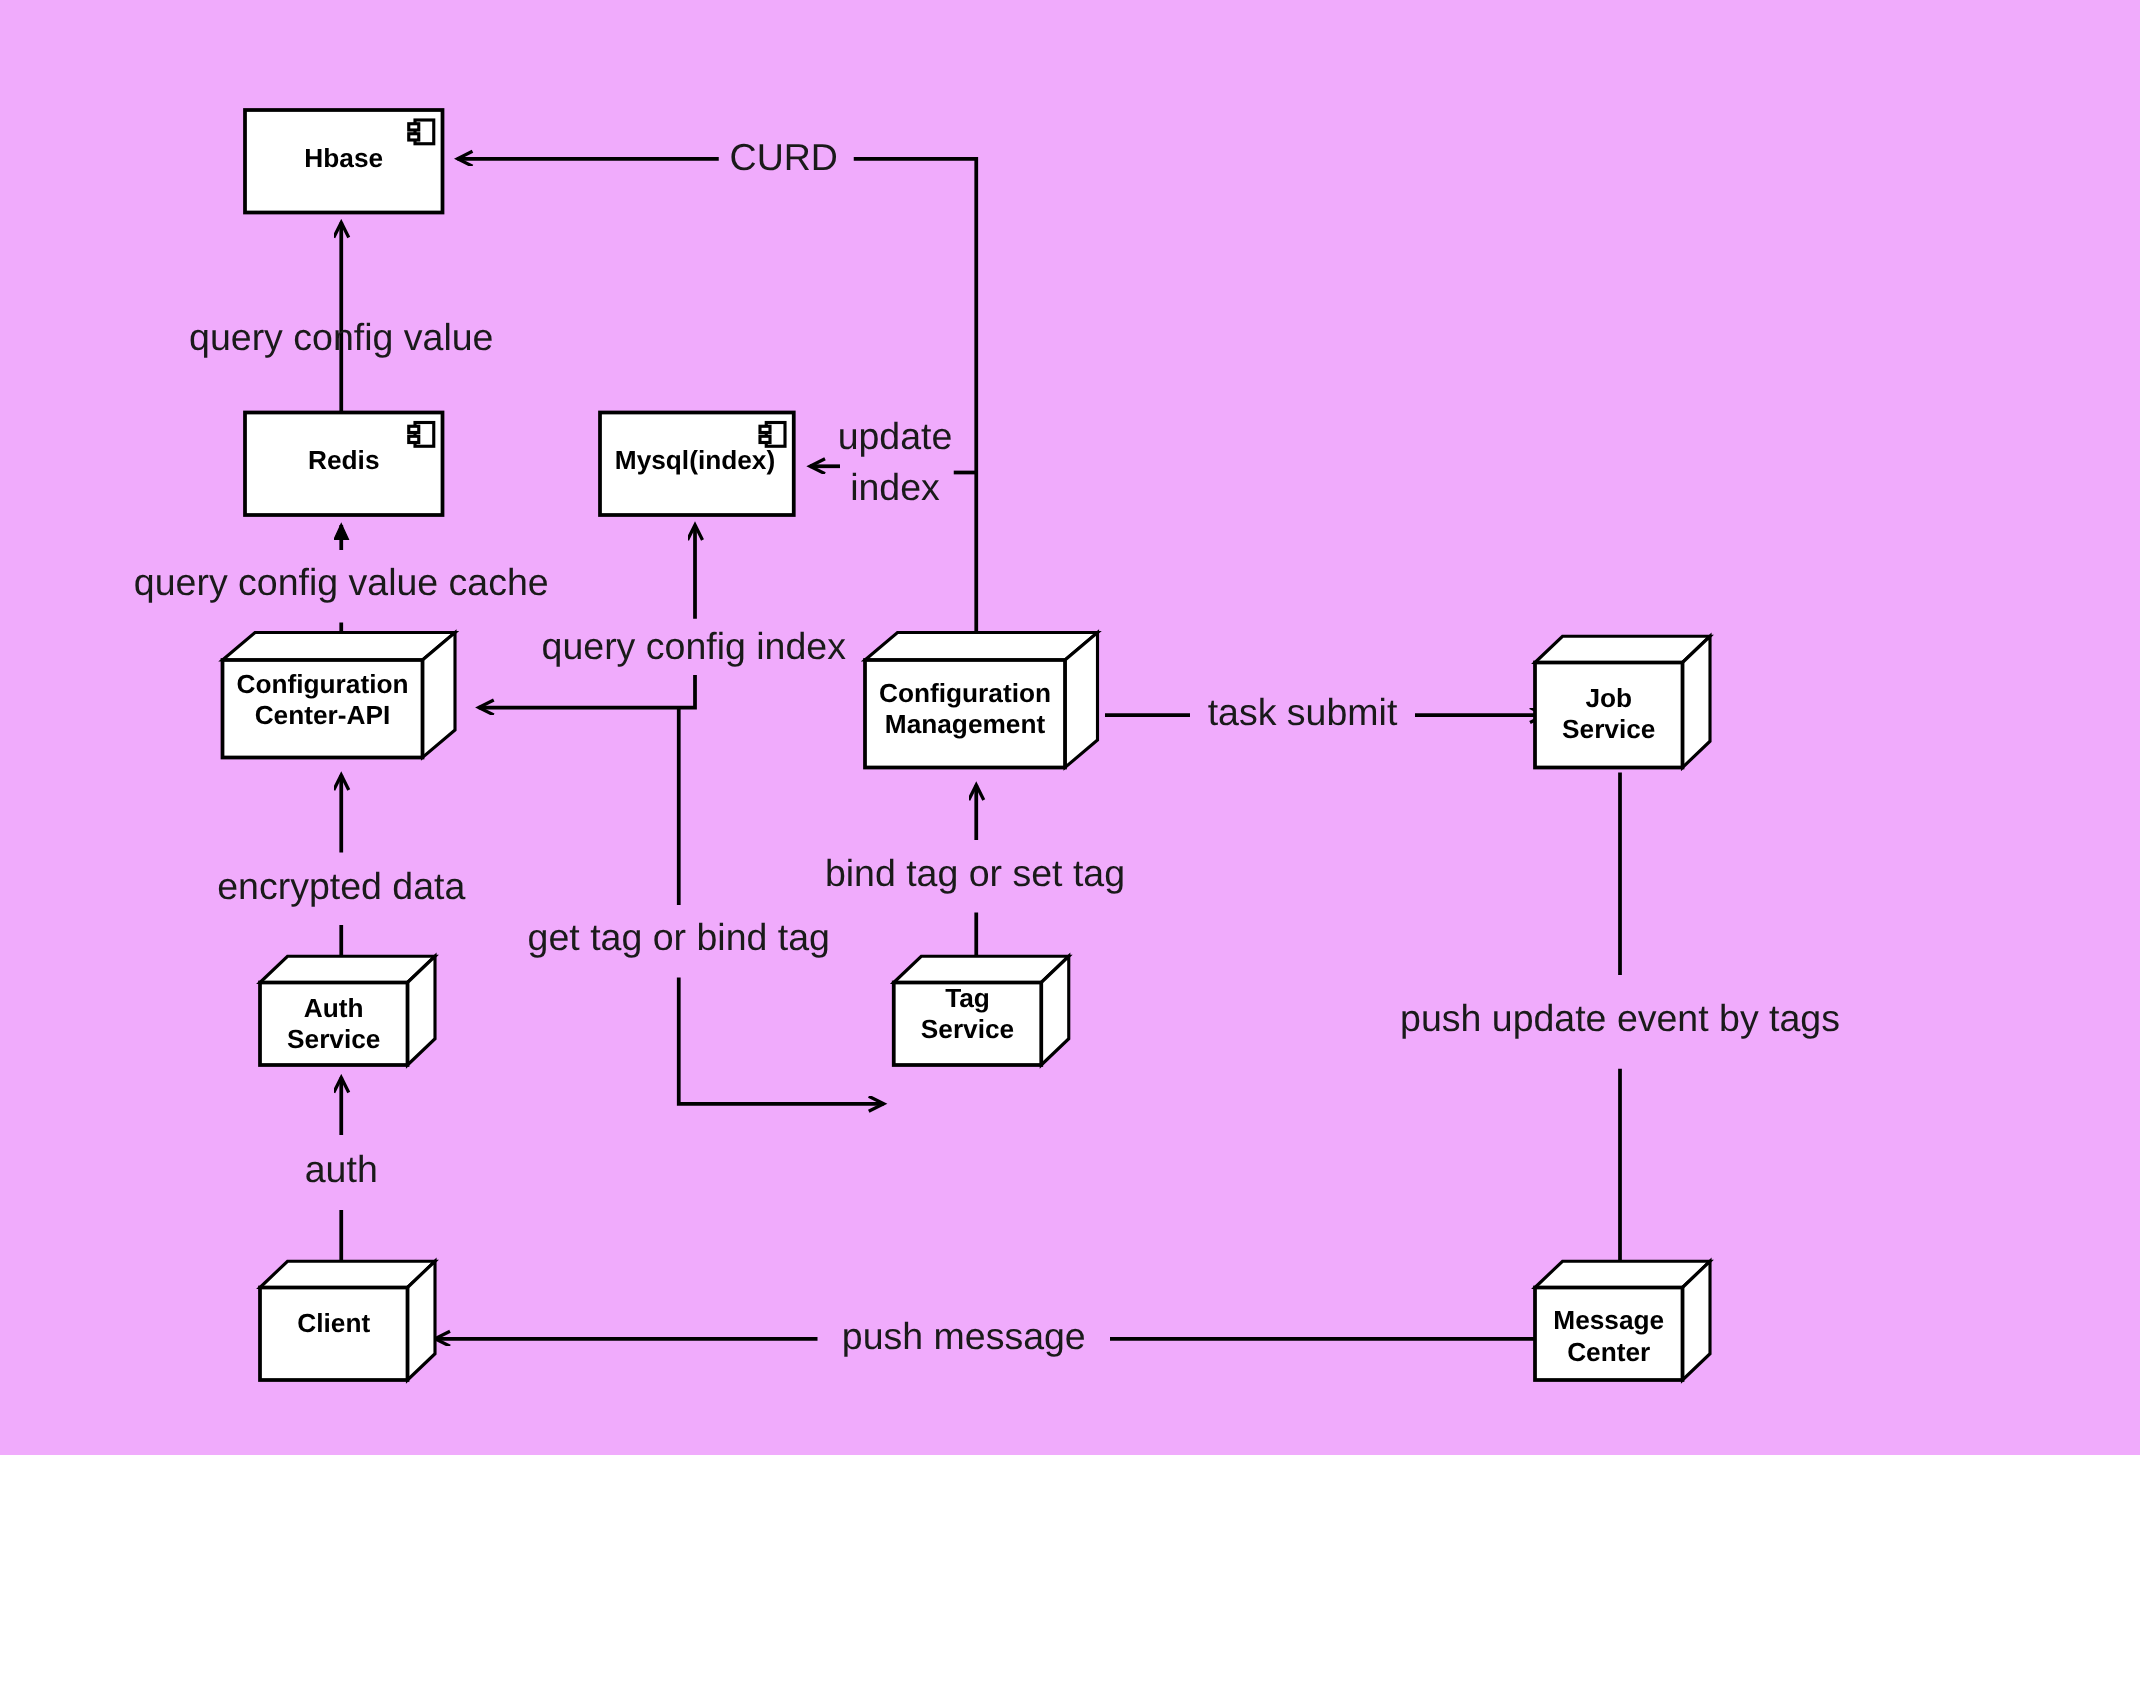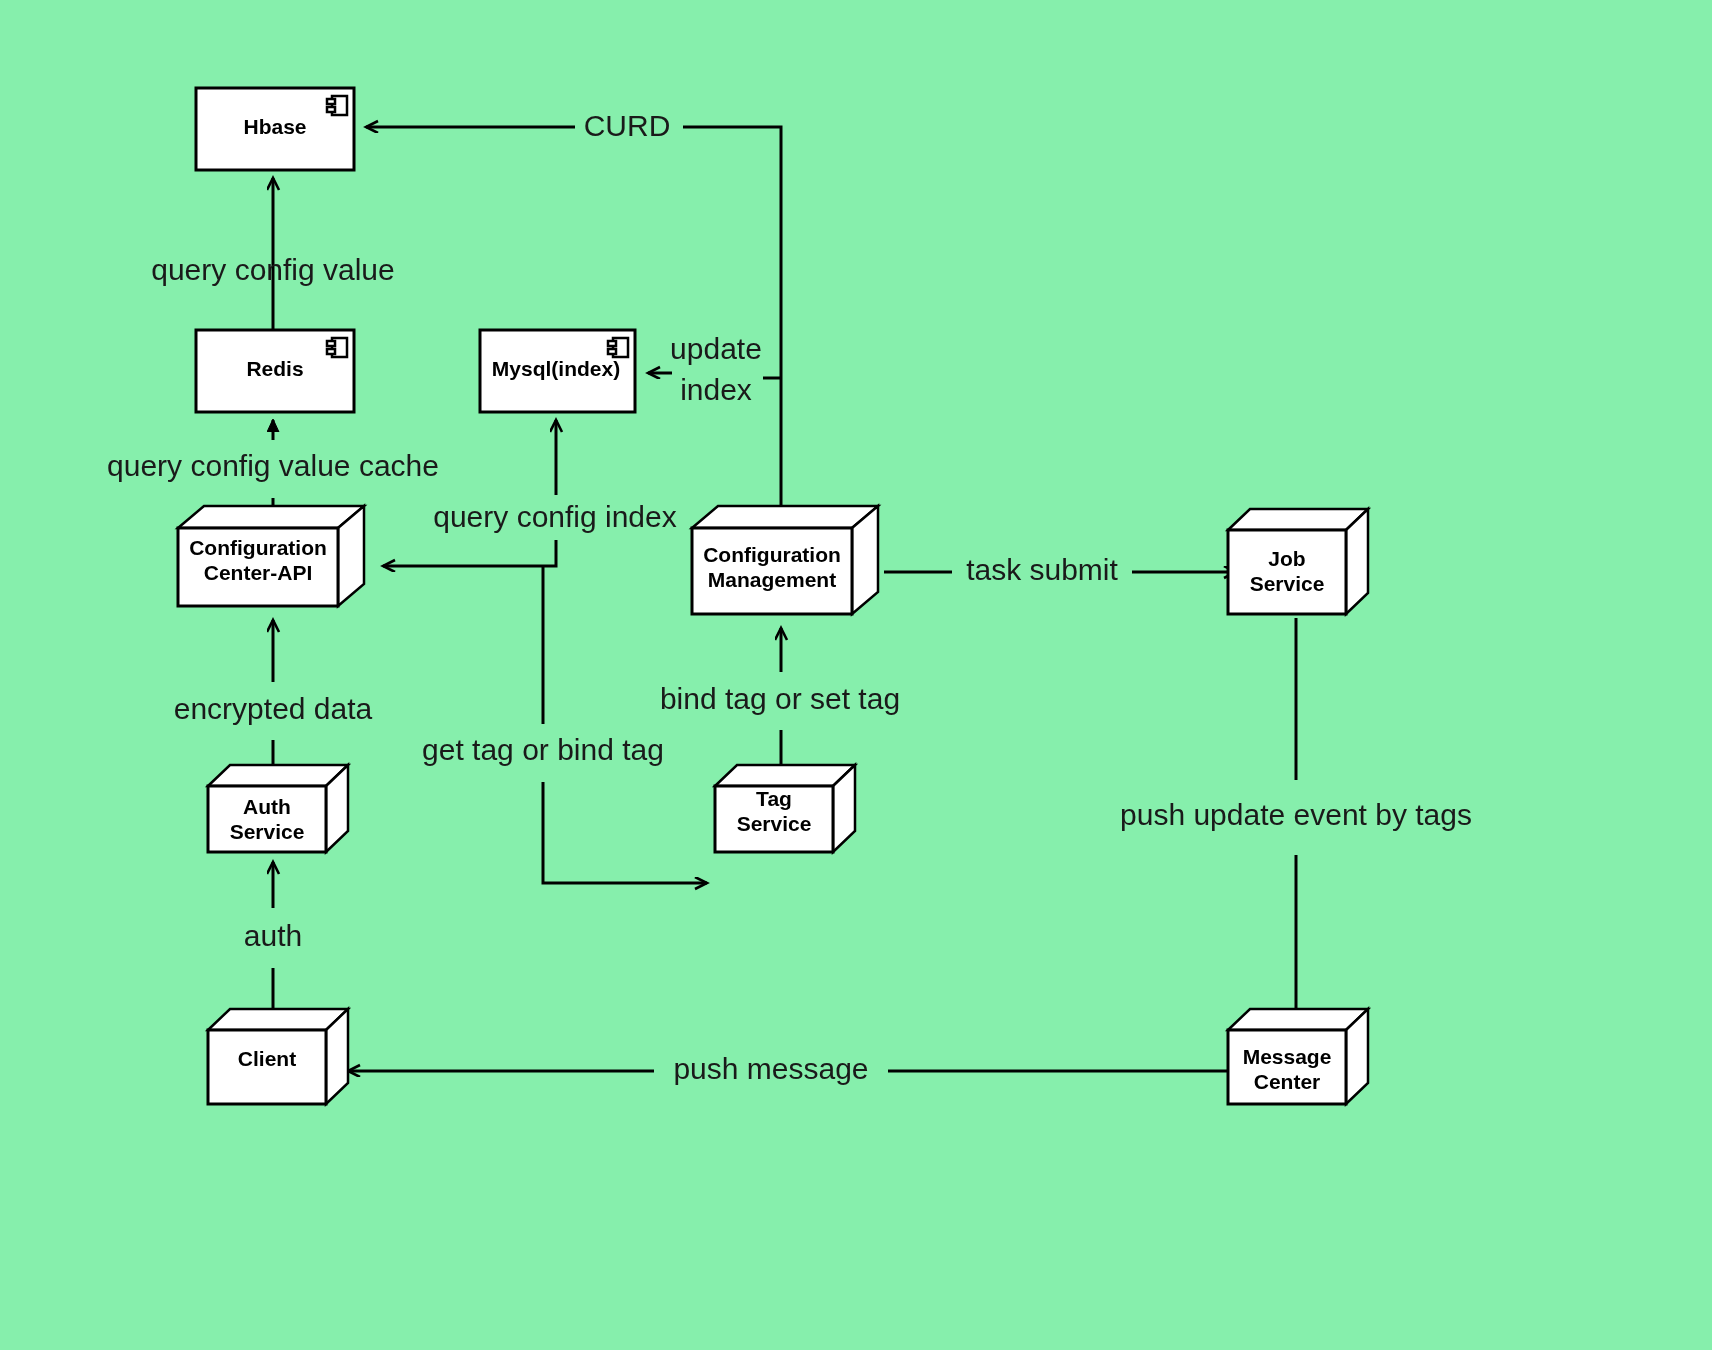--- a/index.html
+++ b/index.html
@@ -9,22 +9,22 @@
   }
   body {
     width: 1712px;
     height: 1350px;
     font-family: "Liberation Sans", sans-serif;
     overflow: hidden;
   }
   #diagram-root {
     position: relative;
     width: 1712px;
-    height: 1350px;
-    background: #86efac;
+    height: 1164px;
+    background: #f0abfc;
   }
   svg#diagram-svg {
     position: absolute;
     left: 0;
     top: 0;
     width: 1712px;
     height: 1350px;
     display: block;
   }
   .edge-line {

